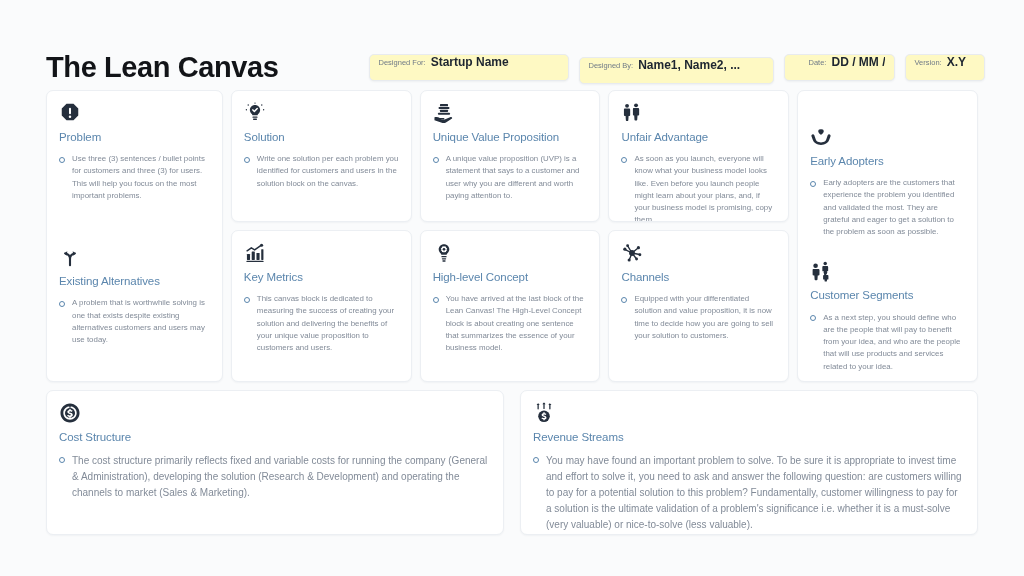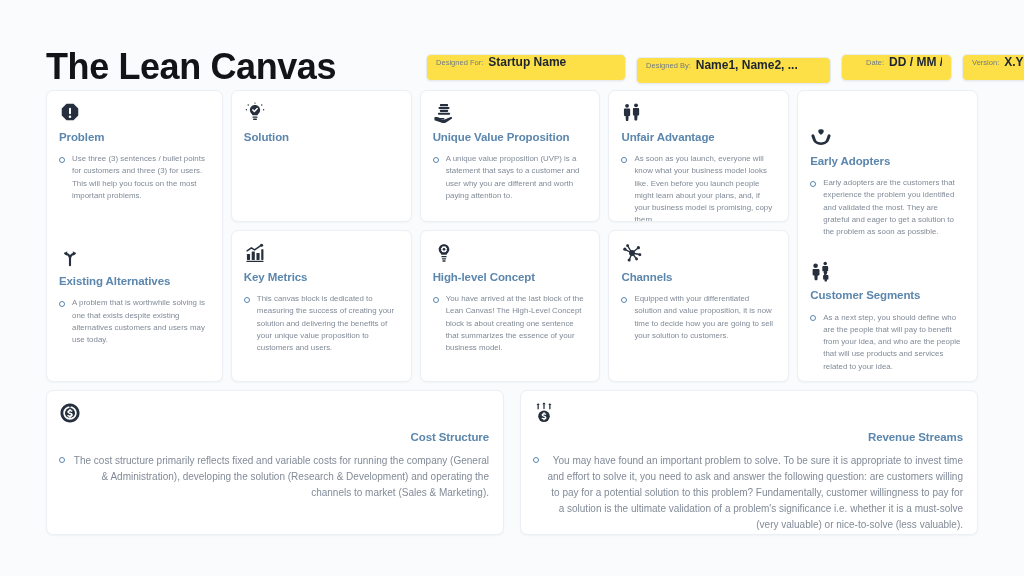--- a/index.html
+++ b/index.html
@@ -25,37 +25,37 @@
     position: absolute;
     left: 46px;
     top: 44px;
     right: 40px;
     height: 46px;
     display: flex;
     align-items: center;
   }
 
   .canvas-title {
-    font-size: 36px;
+    font-size: 29px;
     font-weight: bold;
     color: #121418;
     letter-spacing: -0.4px;
     white-space: nowrap;
     line-height: 1;
   }
 
   .header-fields {
     display: flex;
     align-items: center;
     gap: 10px;
     margin-left: 90px;
   }
 
   .hfield {
-    background: #fde047;
+    background: #fef9c3;
     border: 1px solid #e8ebef;
     border-radius: 5px;
     height: 27px;
     display: flex;
     align-items: baseline;
     padding: 0 9px;
     box-shadow: 0 1px 2px rgba(25,35,60,0.05);
     gap: 5px;
   }
   .hfield.w1 { width: 200px; }
@@ -123,21 +123,21 @@
     width: 22px;
     height: 22px;
     color: #252f3d;
     display: block;
     margin-bottom: 7px;
   }
   .icon svg { display: block; width: 100%; height: 100%; }
 
   .block-title {
     font-size: 11.5px;
-    font-weight: bold;
+    font-weight: normal;
     color: #5b86ad;
     margin-bottom: 9px;
     letter-spacing: -0.1px;
     line-height: 1.15;
   }
 
   .bullet-row {
     display: flex;
     gap: 7px;
     align-items: flex-start;
@@ -156,21 +156,20 @@
     line-height: 1.55;
     color: #828b98;
   }
 
   
   .row-bottom {
     display: flex;
     gap: 16px;
     margin-top: 8px;
     height: 145px;
-    text-align: right;
   }
   .card.wide { width: 462px; padding: 11px 14px 12px 12px; }
   .card.wide .btext { font-size: 10px; line-height: 1.6; }
 </style>
 </head>
 <body>
 
 <div class="page">
 
   <div class="header">
@@ -255,20 +254,24 @@
               <g stroke="currentColor" stroke-width="1.5" stroke-linecap="round">
                 <path d="M12 1.2v0.01"></path>
                   <path d="M4.6 3.3l0.01 0.01"></path>
                   <path d="M19.4 3.3l-0.01 0.01"></path>
                 <path d="M2.6 8.4h0.01"></path>
                   <path d="M21.4 8.4h-0.01"></path>
               </g>
             </svg>
           </span>
           <div class="block-title">Solution</div>
+          <div class="bullet-row">
+            <span class="dot"></span>
+            <span class="btext">Write one solution per each problem you identified for customers and users in the solution block on the canvas.</span>
+          </div>
         </div>
 
         <div class="card half-b">
           <span class="icon">
             <svg viewBox="0 0 24 24" fill="currentColor">
               <rect x="3.2" y="13.2" width="3.4" height="6.3" rx="0.5"></rect>
               <rect x="8.4" y="10.4" width="3.4" height="9.1" rx="0.5"></rect>
               <rect x="13.6" y="12.1" width="3.4" height="7.4" rx="0.5"></rect>
               <rect x="18.8" y="7.8" width="2.4" height="11.7" rx="0.5"></rect>
               <path d="M3.4 9.6l4.6-3.2 3.6 2.2L19 3.4" fill="none" stroke="currentColor" stroke-width="1.6" stroke-linecap="round" stroke-linejoin="round"></path>

